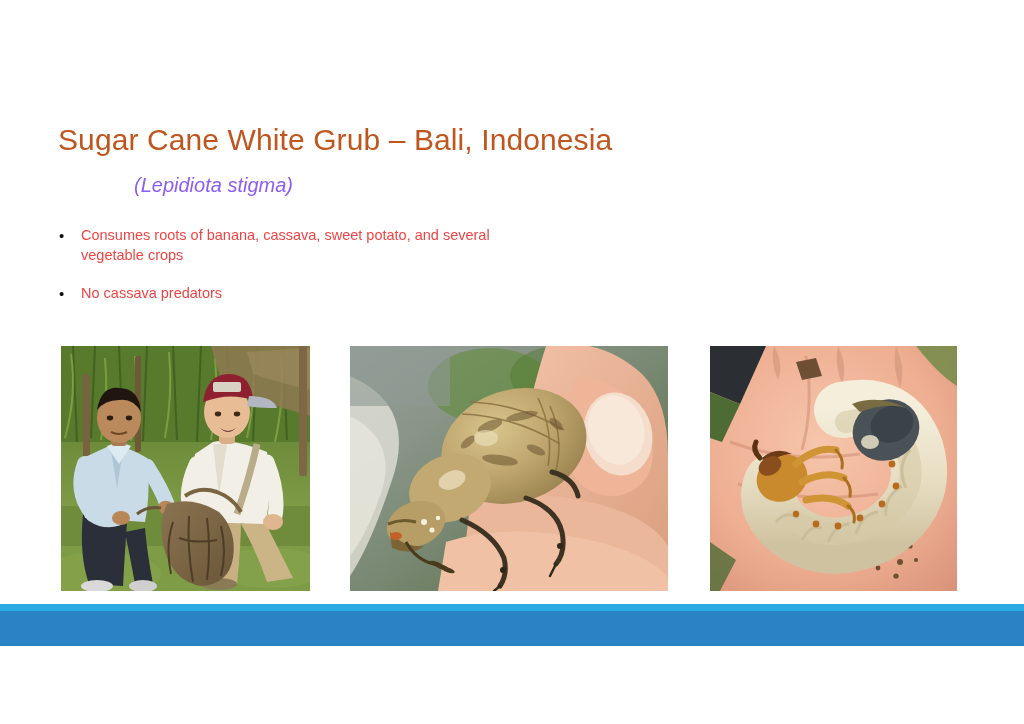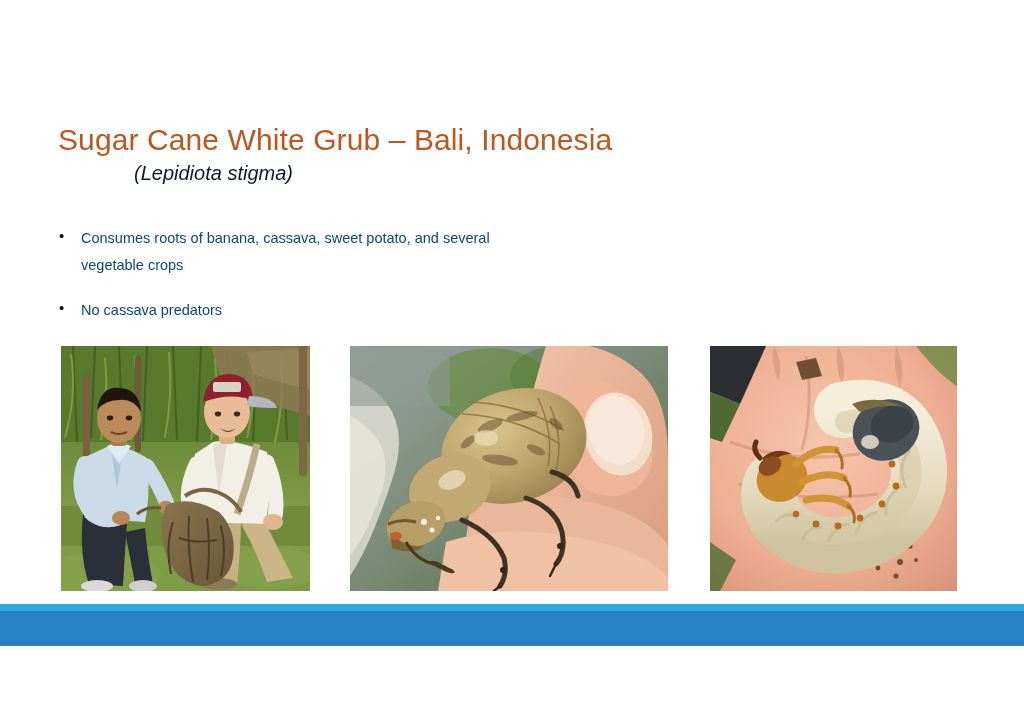--- a/index.html
+++ b/index.html
@@ -33,22 +33,22 @@
     line-height: 1.08;
     color: #C0561E;
     letter-spacing: 0.1px;
     white-space: nowrap;
   }
   .slide-subtitle {
     font-family: "Liberation Sans", sans-serif;
     font-size: 20px;
     font-style: italic;
     font-weight: 400;
-    color: #0f172a;
-    margin-top: 6px;
+    color: #8b5cf6;
+    margin-top: 18px;
     padding-left: 76px;
     white-space: nowrap;
   }
 
   
   .bullet-list {
     position: absolute;
     left: 56px;
     top: 225px;
     width: 560px;
@@ -63,23 +63,23 @@
     width: 25px;
     flex: 0 0 25px;
     color: #111111;
     font-size: 15px;
     line-height: 21px;
     text-align: left;
     padding-left: 3px;
     box-sizing: border-box;
   }
   .bullet-text {
-    color: #0c4a6e;
+    color: #ef4444;
     font-size: 14.5px;
-    line-height: 27px;
+    line-height: 20px;
     font-family: "Liberation Sans", sans-serif;
     max-width: 450px;
   }
 
   
   .photo-row {
     position: absolute;
     left: 0;
     top: 346px;
     width: 1024px;

